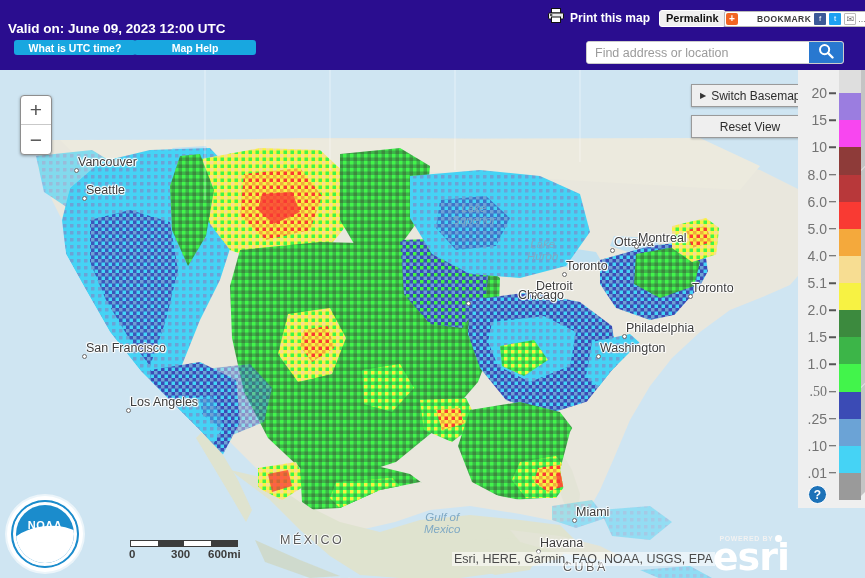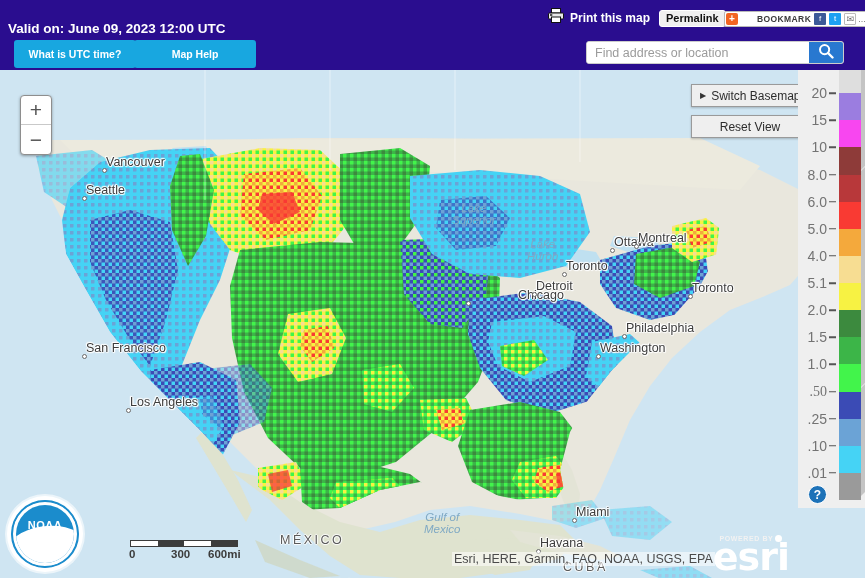--- a/index.html
+++ b/index.html
@@ -21,21 +21,21 @@
     position: absolute; left: 8px; top: 4px;
     color: #ffffff; font-size: 13.5px; font-weight: bold;
     letter-spacing: 0.1px; white-space: nowrap;
   }
   .hdr-valid {
     position: absolute; left: 8px; top: 21px;
     color: #ffffff; font-size: 13.5px; font-weight: bold;
     white-space: nowrap;
   }
   .pill {
-    position: absolute; top: 40px; height: 28px;
+    position: absolute; top: 40px; height: 15px;
     background: #18a7e0; border-radius: 3px;
     color: #ffffff; font-size: 10.5px; font-weight: bold;
     display: flex; align-items: center; justify-content: center;
     cursor: pointer; white-space: nowrap;
   }
   .pill-utc { left: 14px; width: 122px; }
   .pill-help { left: 134px; width: 122px; }
 
   .print-wrap {
     position: absolute; left: 548px; top: 8px;
@@ -475,21 +475,21 @@
 
       <g stroke="#ffffff" stroke-width="1" opacity=".45">
         <line x1="205" y1="0" x2="205" y2="130"></line>
         <line x1="330" y1="0" x2="330" y2="100"></line>
         <line x1="455" y1="0" x2="455" y2="100"></line>
         <line x1="580" y1="0" x2="580" y2="92"></line>
       </g>
     </svg>
 
     <div id="label-layer">
-        <div class="city" style="left: 78px; top: 82px; margin-left: 28px;"><span class="nm">Vancouver</span><span class="dot" style="left: -4px; top: 16px;"></span></div>
+        <div class="city" style="left: 78px; top: 82px;"><span class="nm">Vancouver</span><span class="dot" style="left: -4px; top: 16px;"></span></div>
         <div class="city" style="left: 86px; top: 110px;"><span class="nm">Seattle</span><span class="dot" style="left: -4px; top: 16px;"></span></div>
         <div class="city" style="left: 86px; top: 268px;"><span class="nm">San Francisco</span><span class="dot" style="left: -4px; top: 16px;"></span></div>
         <div class="city" style="left: 130px; top: 322px;"><span class="nm">Los Angeles</span><span class="dot" style="left: -4px; top: 16px;"></span></div>
         <div class="city" style="left: 470px; top: 215px; padding-left: 48px;"><span class="nm">Chicago</span><span class="dot" style="left: -4px; top: 16px;"></span></div>
         <div class="city" style="left: 536px; top: 206px;"><span class="nm">Detroit</span><span class="dot" style="left: -4px; top: 16px;"></span></div>
         <div class="city" style="left: 566px; top: 186px;"><span class="nm">Toronto</span><span class="dot" style="left: -4px; top: 16px;"></span></div>
         <div class="city" style="left: 614px; top: 162px;"><span class="nm">Ottawa</span><span class="dot" style="left: -4px; top: 16px;"></span></div>
         <div class="city" style="left: 638px; top: 158px;"><span class="nm">Montreal</span><span class="dot" style="left: -4px; top: 16px;"></span></div>
         <div class="city" style="left: 692px; top: 208px;"><span class="nm">Toronto</span><span class="dot" style="left: -4px; top: 16px;"></span></div>
         <div class="city" style="left: 626px; top: 248px;"><span class="nm">Philadelphia</span><span class="dot" style="left: -4px; top: 16px;"></span></div>

